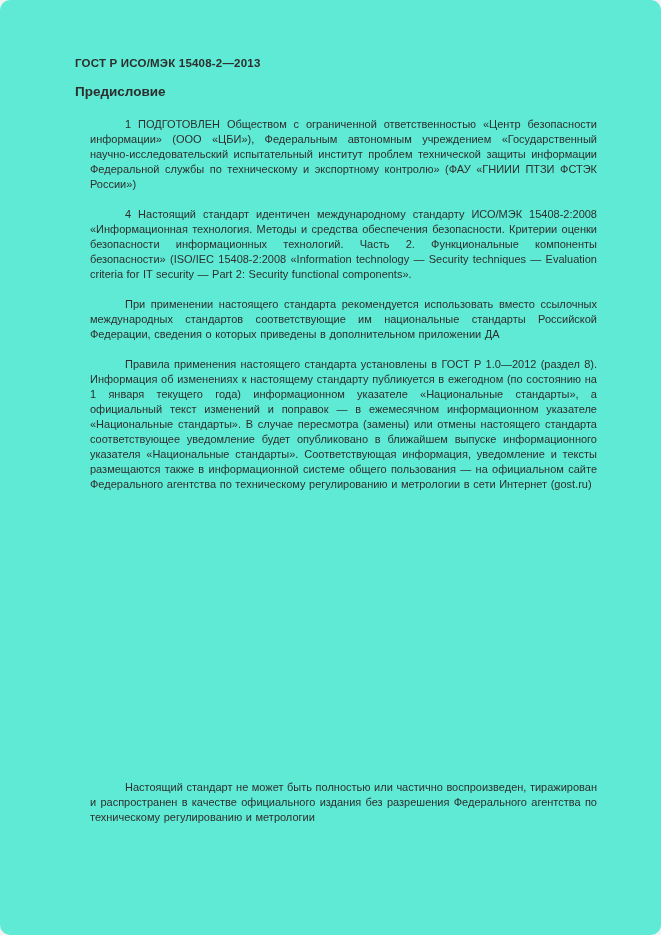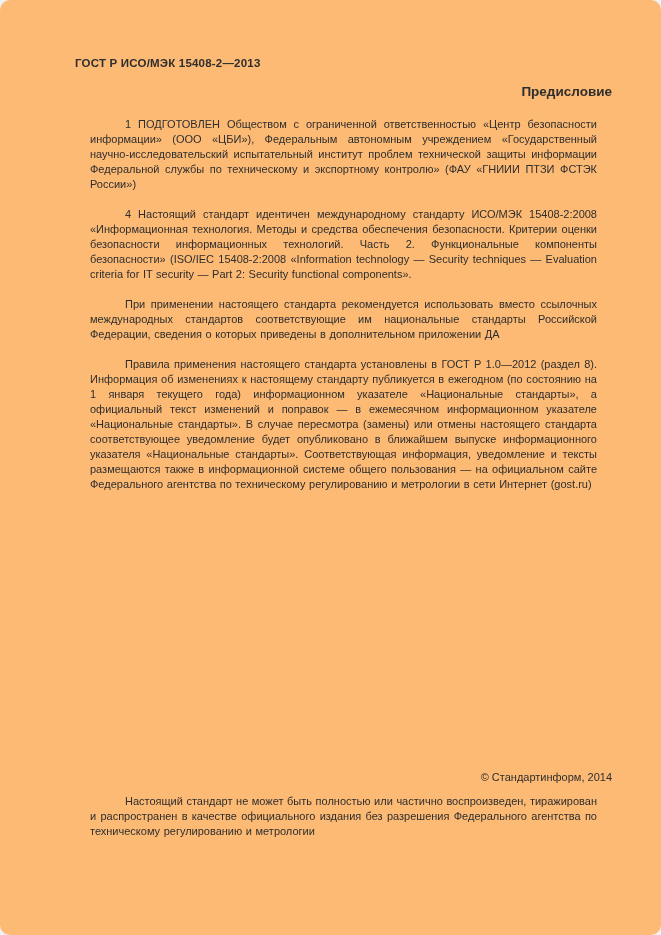--- a/index.html
+++ b/index.html
@@ -4,21 +4,21 @@
 <style>
   html, body {
     margin: 0;
     padding: 0;
     background: #f2f2f2;
   }
   .page {
     position: relative;
     width: 661px;
     height: 935px;
-    background: #fdba74;
+    background: #5eead4;
     border-radius: 10px;
     overflow: hidden;
     font-family: "Liberation Sans", "DejaVu Sans", sans-serif;
     color: #2e2e2e;
     box-sizing: border-box;
   }
   .content {
     position: absolute;
     top: 56px;
     left: 75px;
@@ -26,21 +26,21 @@
   }
   .doc-code {
     font-size: 11.5px;
     font-weight: bold;
     letter-spacing: 0.2px;
     line-height: 14px;
   }
   .doc-title {
     font-size: 13.5px;
     font-weight: bold;
-    text-align: right;
+    text-align: left;
     margin-top: 14px;
     line-height: 16px;
   }
   .para {
     font-size: 11px;
     line-height: 15px;
     text-align: justify;
     text-indent: 35px;
     margin: 15px;
     word-spacing: 0.5px;
@@ -89,18 +89,17 @@
 
     <p class="para gap">4 Настоящий стандарт идентичен международному стандарту ИСО/МЭК 15408-2:2008 «Информационная технология. Методы и средства обеспечения безопасности. Критерии оценки безопасности информационных технологий. Часть 2. Функциональные компоненты безопасности» (ISO/IEC 15408-2:2008 «Information technology — Security techniques — Evaluation criteria for IT security — Part 2: Security functional components».</p>
 
     <p class="para">При применении настоящего стандарта рекомендуется использовать вместо ссылочных международных стандартов соответствующие им национальные стандарты Российской Федерации, сведения о которых приведены в дополнительном приложении ДА</p>
 
 
     <p class="para gap italic">Правила применения настоящего стандарта установлены в ГОСТ Р 1.0—2012 (раздел 8). Информация об изменениях к настоящему стандарту публикуется в ежегодном (по состоянию на 1 января текущего года) информационном указателе «Национальные стандарты», а официальный текст изменений и поправок — в ежемесячном информационном указателе «Национальные стандарты». В случае пересмотра (замены) или отмены настоящего стандарта соответствующее уведомление будет опубликовано в ближайшем выпуске информационного указателя «Национальные стандарты». Соответствующая информация, уведомление и тексты размещаются также в информационной системе общего пользования — на официальном сайте Федерального агентства по техническому регулированию и метрологии в сети Интернет (gost.ru)</p>
   </div>
 
   <div class="bottom">
-    <p class="copyright">© Стандартинформ, 2014</p>
 
     <p class="para restriction">Настоящий стандарт не может быть полностью или частично воспроизведен, тиражирован и распространен в качестве официального издания без разрешения Федерального агентства по техническому регулированию и метрологии</p>
 
   </div>
 </div>
 
 </body></html>

